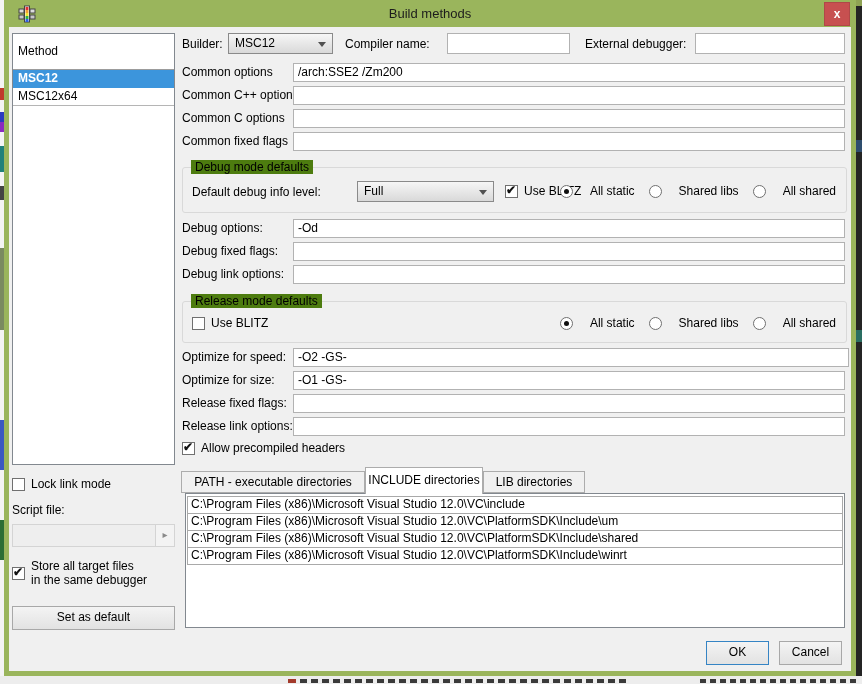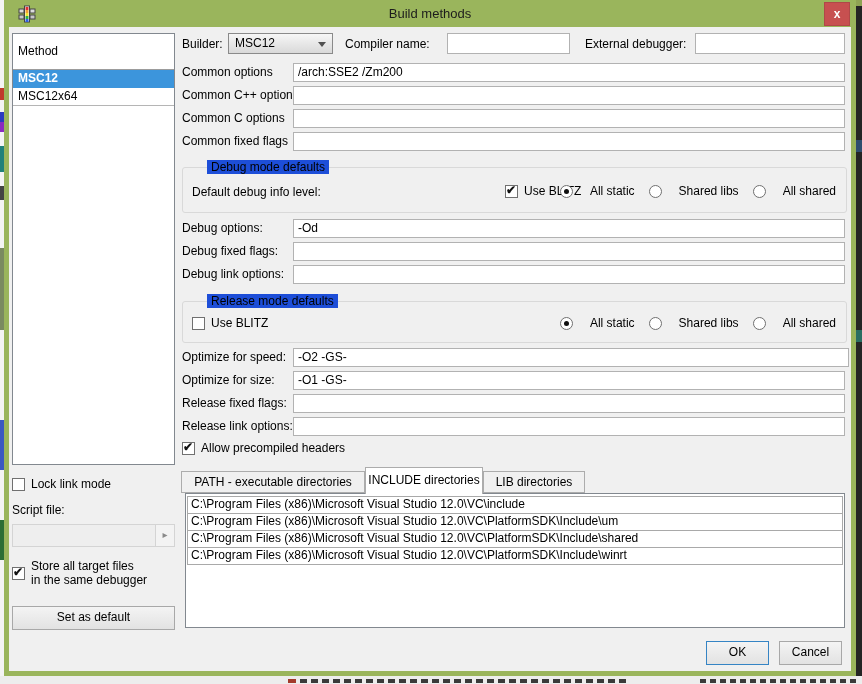--- a/index.html
+++ b/index.html
@@ -35,21 +35,21 @@
   
   .lbl{position:absolute;white-space:nowrap;line-height:14px}
   .tf{position:absolute;background:#fff;border:1px solid #b2b2b2;box-sizing:border-box;height:19px;
       line-height:17px;padding:0 4px;white-space:nowrap;overflow:hidden}
   .tf.tall{height:21px;line-height:19px}
   .combo{position:absolute;border:1px solid #8a8a8a;background:linear-gradient(#f6f6f6,#d9d9d9);
       box-sizing:border-box;height:21px;line-height:19px;padding:0 18px 0 6px;white-space:nowrap}
   .combo .arr{position:absolute;right:6px;top:8px;width:0;height:0;border-left:4px solid transparent;
       border-right:4px solid transparent;border-top:5px solid #505050}
   .grp{position:absolute;border:1px solid #d9d9d9;border-radius:3px;box-sizing:border-box}
-  .legend{position:absolute;top:-8px;left:24px;background:#1d4ed8;padding:0 4px;line-height:14px;white-space:nowrap}
+  .legend{position:absolute;top:-8px;left:8px;background:#4d7c0f;padding:0 4px;line-height:14px;white-space:nowrap}
   .cb{width:13px;height:13px;background:#fff;border:1px solid #707070;box-sizing:border-box;
       display:inline-block;position:relative;flex:none}
   .cb.checked::after{content:"\2714";position:absolute;left:0;top:-2px;font-size:12px;font-weight:bold;color:#111;line-height:13px}
   .radio{width:13px;height:13px;border:1px solid #707070;border-radius:50%;background:#fff;
       box-sizing:border-box;display:inline-block;position:relative;flex:none}
   .radio.sel::after{content:"";position:absolute;left:3px;top:3px;width:5px;height:5px;border-radius:50%;background:#101010}
   .cb-row{position:absolute;display:flex;gap:6px;align-items:center;white-space:nowrap}
   .radio-row{position:absolute;display:flex;gap:14px;align-items:center}
   .radio-item{display:flex;gap:17px;align-items:center;white-space:nowrap}
   .btn{position:absolute;box-sizing:border-box;border:1px solid #a8a8a8;
@@ -133,20 +133,24 @@
     <div class="lbl" style="left:173px;top:61px">Common C++ options</div>
     <div class="tf" style="left:284px;top:59px;width:552px"></div>
     <div class="lbl" style="left:173px;top:84px">Common C options</div>
     <div class="tf" style="left:284px;top:82px;width:552px"></div>
     <div class="lbl" style="left:173px;top:107px">Common fixed flags</div>
     <div class="tf" style="left:284px;top:105px;width:552px"></div>
 
     <div class="grp" style="left:173px;top:140px;width:665px;height:46px">
       <div class="legend">Debug mode defaults</div>
       <div class="lbl" style="left:9px;top:17px">Default debug info level:</div>
+      <div class="combo" style="left:174px;top:13px;width:137px">
+        <span>Full</span>
+        <span class="arr"></span>
+      </div>
       <div class="cb-row" style="left:322px;top:16px">
         <span class="cb checked"></span>
         <span>Use BLITZ</span>
       </div>
       <div class="radio-row" style="right:10px;top:16px">
         <div class="radio-item">
           <span class="radio sel"></span>
           <span>All static</span>
         </div>
         <div class="radio-item">

